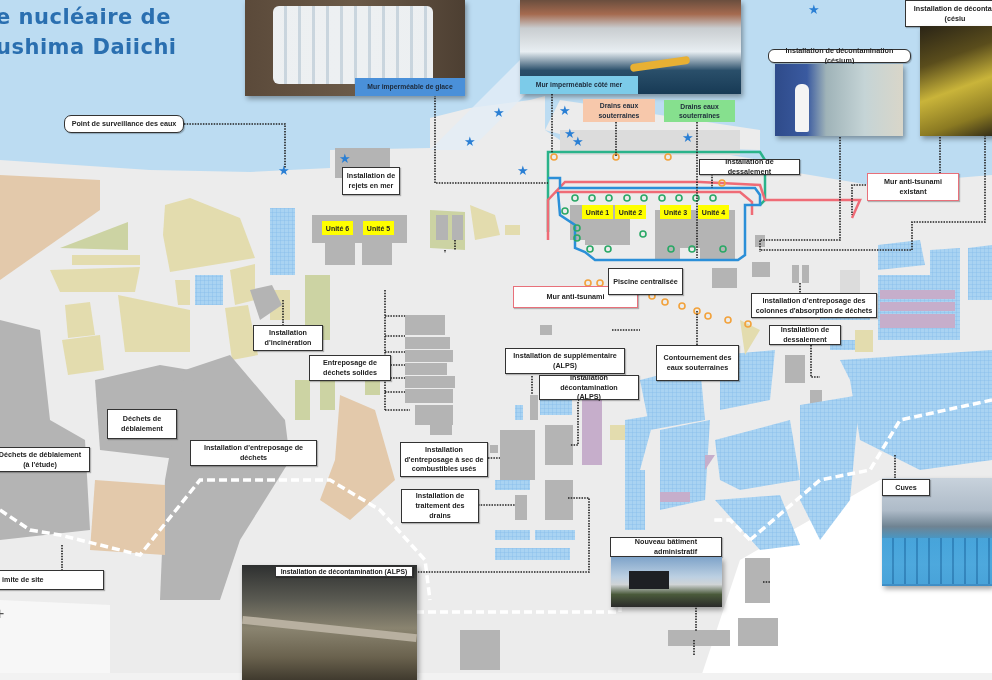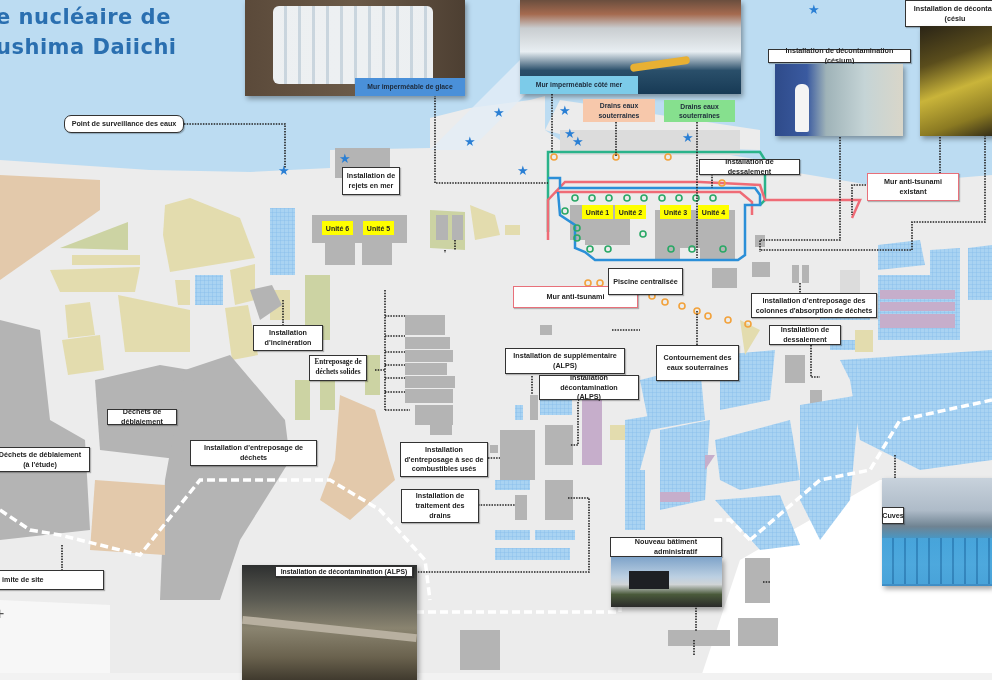--- a/index.html
+++ b/index.html
@@ -274,21 +274,21 @@
 <div class="photo" style="left:245px;top:0;width:220px;height:96px;background:linear-gradient(90deg,#5b4a3a,#6b5a48 50%,#4d3f32);">
   <div style="position:absolute;left:28px;top:6px;width:160px;height:78px;background:repeating-linear-gradient(90deg,#f4f8fb 0 11px,#cfdce6 11px 14px);border-radius:6px;opacity:0.95;"></div>
   <div class="tag" style="right:0;bottom:0;width:110px;height:18px;background:#4a90d9;">Mur imperméable de glace</div>
 </div>
 
 <div class="photo" style="left:520px;top:0;width:221px;height:94px;background:linear-gradient(180deg,#6a4e3e 0,#a56a4f 15%,#c9cdd0 30%,#e8eef2 55%,#2a4f6a 75%,#173a55 100%);">
   <div style="position:absolute;left:110px;top:60px;width:60px;height:8px;background:#e8b033;border-radius:4px;transform:rotate(-8deg);"></div>
   <div class="tag" style="left:0;bottom:0;width:118px;height:18px;background:#7ccbe9;">Mur imperméable côté mer</div>
 </div>
 
-<div class="lbl" style="left:768px;top:49px;width:143px;height:14px;">Installation de décontamination (césium)</div>
+<div class="lbl" style="left:768px;top:49px;width:143px;height:14px;border-radius:6px;">Installation de décontamination (césium)</div>
 <div class="photo" style="left:775px;top:64px;width:128px;height:72px;background:linear-gradient(90deg,#2f4b8a 0,#3a5aa0 25%,#9fb3b8 40%,#c5d4d6 70%,#d9d6c9 100%);">
   <div style="position:absolute;left:20px;top:20px;width:14px;height:48px;background:#f4f4f4;border-radius:6px 6px 2px 2px;"></div>
 </div>
 
 <div class="lbl" style="left:905px;top:0;width:100px;height:27px;">Installation de décontan (césiu</div>
 <div class="photo" style="left:920px;top:26px;width:80px;height:110px;background:linear-gradient(160deg,#2a2416 0,#5a4d1c 30%,#c9b43a 55%,#8b7a22 80%,#2a2416 100%);"></div>
 
 <div class="tag" style="left:583px;top:99px;width:72px;height:23px;background:#f7c8ab;">Drains eaux
 souterraines</div>
 <div class="tag" style="left:664px;top:100px;width:71px;height:22px;background:#86e08e;">Drains eaux
@@ -307,23 +307,23 @@
 <div class="lbl" style="left:769px;top:325px;width:72px;height:20px;">Installation de
 dessalement</div>
 <div class="lbl" style="left:656px;top:345px;width:83px;height:36px;">Contournement des
 eaux souterraines</div>
 <div class="lbl" style="left:505px;top:348px;width:120px;height:26px;">Installation de supplémentaire
 (ALPS)</div>
 <div class="lbl" style="left:539px;top:375px;width:100px;height:25px;">Installation décontamination
 (ALPS)</div>
 <div class="lbl" style="left:253px;top:325px;width:70px;height:26px;">Installation
 d'incinération</div>
-<div class="lbl" style="left:309px;top:355px;width:58px;height:26px;font-family:Liberation Serif, serif;">Entreposage de
+<div class="lbl" style="left:309px;top:355px;width:82px;height:26px;">Entreposage de
 déchets solides</div>
-<div class="lbl" style="left:107px;top:409px;width:70px;height:16px;">Déchets de
+<div class="lbl" style="left:107px;top:409px;width:70px;height:30px;">Déchets de
 déblaiement</div>
 <div class="lbl" style="left:-10px;top:447px;width:100px;height:25px;">Déchets de déblaiement
 (à l'étude)</div>
 <div class="lbl" style="left:190px;top:440px;width:127px;height:26px;">Installation d'entreposage de
 déchets</div>
 <div class="lbl" style="left:400px;top:442px;width:88px;height:35px;">Installation
 d'entreposage à sec de
 combustibles usés</div>
 <div class="lbl" style="left:401px;top:489px;width:78px;height:34px;">Installation de
 traitement des
@@ -339,20 +339,20 @@
 
 <div class="lbl" style="left:610px;top:537px;width:112px;height:20px;text-align:right;">Nouveau bâtiment
 administratif</div>
 <div class="photo" style="left:611px;top:557px;width:111px;height:50px;background:linear-gradient(180deg,#7ea3c9 0,#bcd0e2 40%,#d0d4d6 55%,#4a5a3a 75%,#2a2a2a 100%);">
   <div style="position:absolute;left:18px;top:14px;width:40px;height:18px;background:#1e2023;"></div>
 </div>
 
 <div class="photo" style="left:882px;top:478px;width:110px;height:108px;background:linear-gradient(180deg,#c8d2dc 0,#aebbc8 30%,#6f8392 45%,#3a9ed6 60%,#5fb6e2 80%,#3d8cc4 100%);">
   <div style="position:absolute;left:0;top:60px;width:110px;height:46px;background:repeating-linear-gradient(90deg,#4aa6dc 0 10px,#2f80b8 10px 12px);opacity:0.85;"></div>
 </div>
-<div class="lbl" style="left:882px;top:479px;width:22px;height:17px;margin-top:28px;">Cuves</div>
+<div class="lbl" style="left:882px;top:479px;width:48px;height:17px;">Cuves</div>
 
 <div class="photo" style="left:242px;top:565px;width:175px;height:115px;background:linear-gradient(180deg,#2e3030 0,#5a5a52 30%,#8a8470 55%,#6a624e 80%,#403a2e 100%);">
   <div style="position:absolute;left:0;top:60px;width:175px;height:8px;background:#b8b0a0;transform:rotate(6deg);"></div>
 </div>
 <div class="lbl" style="left:275px;top:566px;width:138px;height:11px;font-size:6.8px;">Installation de décontamination (ALPS)</div>
 
 <div class="compass" style="left:-5px;top:605px;">+</div>
 
 </body></html>

